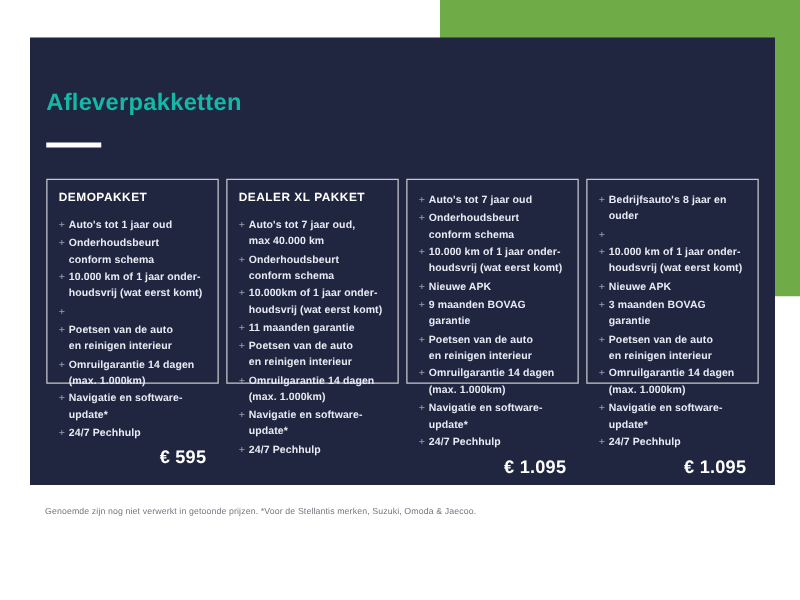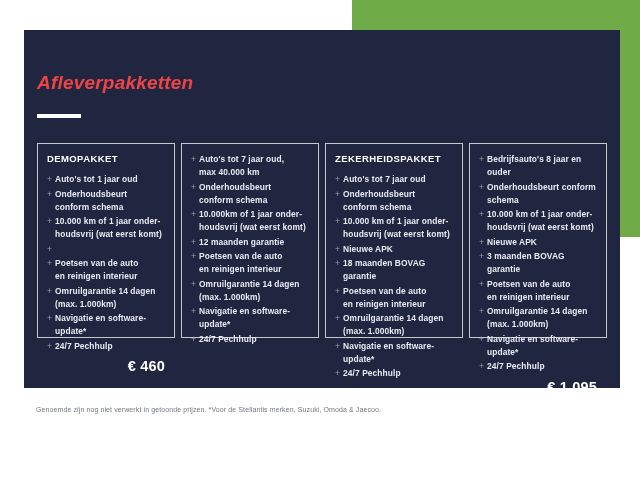--- a/index.html
+++ b/index.html
@@ -31,25 +31,24 @@
     top: 30px;
     width: 596px;
     height: 358px;
     background: var(--navy, #212640);
     box-sizing: border-box;
   }
   .slide-title {
     position: absolute;
     left: 13px;
     top: 42px;
-    color: #ef4444;
+    color: #14b8a6;
     font-size: 19px;
     font-weight: 600;
     letter-spacing: 0.2px;
-    font-style: italic;
   }
   .title-rule {
     position: absolute;
     left: 13px;
     top: 84px;
     width: 44px;
     height: 4px;
     background: #ffffff;
   }
   .cards-row {
@@ -57,21 +56,21 @@
     left: 13px;
     top: 113px;
     width: 570px;
     height: 234px;
     display: flex;
     gap: 6px;
   }
   .card {
     box-sizing: border-box;
     width: 138px;
-    height: 195px;
+    height: 164px;
     border: 1px solid rgba(255,255,255,0.75);
     padding: 9px 9px 8px 9px;
     display: flex;
     flex-direction: column;
   }
   .card-title {
     color: #ffffff;
     font-size: 9.5px;
     font-weight: 700;
     letter-spacing: 0.4px;
@@ -157,89 +156,133 @@
             </div>
             <div class="item">
               <span class="plus">+</span>
               <span class="item-text">Navigatie en software-update*</span>
             </div>
             <div class="item">
               <span class="plus">+</span>
               <span class="item-text">24/7 Pechhulp</span>
             </div>
           </div>
-    <div class="price">€ 460</div>
+    <div class="price">€ 595</div>
+  </div>
+
+  <div class="card">
+    <div class="card-title">DEALER XL PAKKET</div>
+    <div class="items">
+            <div class="item">
+              <span class="plus">+</span>
+              <span class="item-text">Auto's tot 7 jaar oud,
+max 40.000 km</span>
+            </div>
+            <div class="item">
+              <span class="plus">+</span>
+              <span class="item-text">Onderhoudsbeurt
+conform schema</span>
+            </div>
+            <div class="item">
+              <span class="plus">+</span>
+              <span class="item-text">10.000km of 1 jaar onder-
+houdsvrij (wat eerst komt)</span>
+            </div>
+            <div class="item">
+              <span class="plus">+</span>
+              <span class="item-text">11 maanden garantie</span>
+            </div>
+            <div class="item">
+              <span class="plus">+</span>
+              <span class="item-text">Poetsen van de auto
+en reinigen interieur</span>
+            </div>
+            <div class="item">
+              <span class="plus">+</span>
+              <span class="item-text">Omruilgarantie 14 dagen
+(max. 1.000km)</span>
+            </div>
+            <div class="item">
+              <span class="plus">+</span>
+              <span class="item-text">Navigatie en software-update*</span>
+            </div>
+            <div class="item">
+              <span class="plus">+</span>
+              <span class="item-text">24/7 Pechhulp</span>
+            </div>
+          </div>
   </div>
 
   <div class="card">
     <div class="items">
             <div class="item">
               <span class="plus">+</span>
-              <span class="item-text">Auto's tot 7 jaar oud,
-max 40.000 km</span>
+              <span class="item-text">Auto's tot 7 jaar oud</span>
             </div>
             <div class="item">
               <span class="plus">+</span>
               <span class="item-text">Onderhoudsbeurt
 conform schema</span>
             </div>
             <div class="item">
               <span class="plus">+</span>
-              <span class="item-text">10.000km of 1 jaar onder-
+              <span class="item-text">10.000 km of 1 jaar onder-
 houdsvrij (wat eerst komt)</span>
             </div>
             <div class="item">
               <span class="plus">+</span>
-              <span class="item-text">12 maanden garantie</span>
+              <span class="item-text">Nieuwe APK</span>
+            </div>
+            <div class="item">
+              <span class="plus">+</span>
+              <span class="item-text">9 maanden BOVAG garantie</span>
             </div>
             <div class="item">
               <span class="plus">+</span>
               <span class="item-text">Poetsen van de auto
 en reinigen interieur</span>
             </div>
             <div class="item">
               <span class="plus">+</span>
               <span class="item-text">Omruilgarantie 14 dagen
 (max. 1.000km)</span>
             </div>
             <div class="item">
               <span class="plus">+</span>
               <span class="item-text">Navigatie en software-update*</span>
             </div>
             <div class="item">
               <span class="plus">+</span>
               <span class="item-text">24/7 Pechhulp</span>
             </div>
           </div>
+    <div class="price">€ 1.095</div>
   </div>
 
   <div class="card">
-    <div class="card-title">ZEKERHEIDSPAKKET</div>
     <div class="items">
             <div class="item">
               <span class="plus">+</span>
-              <span class="item-text">Auto's tot 7 jaar oud</span>
-            </div>
-            <div class="item">
-              <span class="plus">+</span>
-              <span class="item-text">Onderhoudsbeurt
-conform schema</span>
+              <span class="item-text">Bedrijfsauto's 8 jaar en ouder</span>
+            </div>
+            <div class="item">
+              <span class="plus">+</span>
             </div>
             <div class="item">
               <span class="plus">+</span>
               <span class="item-text">10.000 km of 1 jaar onder-
 houdsvrij (wat eerst komt)</span>
             </div>
             <div class="item">
               <span class="plus">+</span>
               <span class="item-text">Nieuwe APK</span>
             </div>
             <div class="item">
               <span class="plus">+</span>
-              <span class="item-text">18 maanden BOVAG garantie</span>
+              <span class="item-text">3 maanden BOVAG garantie</span>
             </div>
             <div class="item">
               <span class="plus">+</span>
               <span class="item-text">Poetsen van de auto
 en reinigen interieur</span>
             </div>
             <div class="item">
               <span class="plus">+</span>
               <span class="item-text">Omruilgarantie 14 dagen
 (max. 1.000km)</span>
@@ -248,62 +291,16 @@
               <span class="plus">+</span>
               <span class="item-text">Navigatie en software-update*</span>
             </div>
             <div class="item">
               <span class="plus">+</span>
               <span class="item-text">24/7 Pechhulp</span>
             </div>
           </div>
     <div class="price">€ 1.095</div>
   </div>
-
-  <div class="card">
-    <div class="items">
-            <div class="item">
-              <span class="plus">+</span>
-              <span class="item-text">Bedrijfsauto's 8 jaar en ouder</span>
-            </div>
-            <div class="item">
-              <span class="plus">+</span>
-              <span class="item-text">Onderhoudsbeurt conform
-schema</span>
-            </div>
-            <div class="item">
-              <span class="plus">+</span>
-              <span class="item-text">10.000 km of 1 jaar onder-
-houdsvrij (wat eerst komt)</span>
-            </div>
-            <div class="item">
-              <span class="plus">+</span>
-              <span class="item-text">Nieuwe APK</span>
-            </div>
-            <div class="item">
-              <span class="plus">+</span>
-              <span class="item-text">3 maanden BOVAG garantie</span>
-            </div>
-            <div class="item">
-              <span class="plus">+</span>
-              <span class="item-text">Poetsen van de auto
-en reinigen interieur</span>
-            </div>
-            <div class="item">
-              <span class="plus">+</span>
-              <span class="item-text">Omruilgarantie 14 dagen
-(max. 1.000km)</span>
-            </div>
-            <div class="item">
-              <span class="plus">+</span>
-              <span class="item-text">Navigatie en software-update*</span>
-            </div>
-            <div class="item">
-              <span class="plus">+</span>
-              <span class="item-text">24/7 Pechhulp</span>
-            </div>
-          </div>
-    <div class="price">€ 1.095</div>
-  </div>
 </div>
   </div>
   <div class="footnote">Genoemde zijn nog niet verwerkt in getoonde prijzen. *Voor de Stellantis merken, Suzuki, Omoda &amp; Jaecoo.</div>
 </div>
 
 </body></html>

